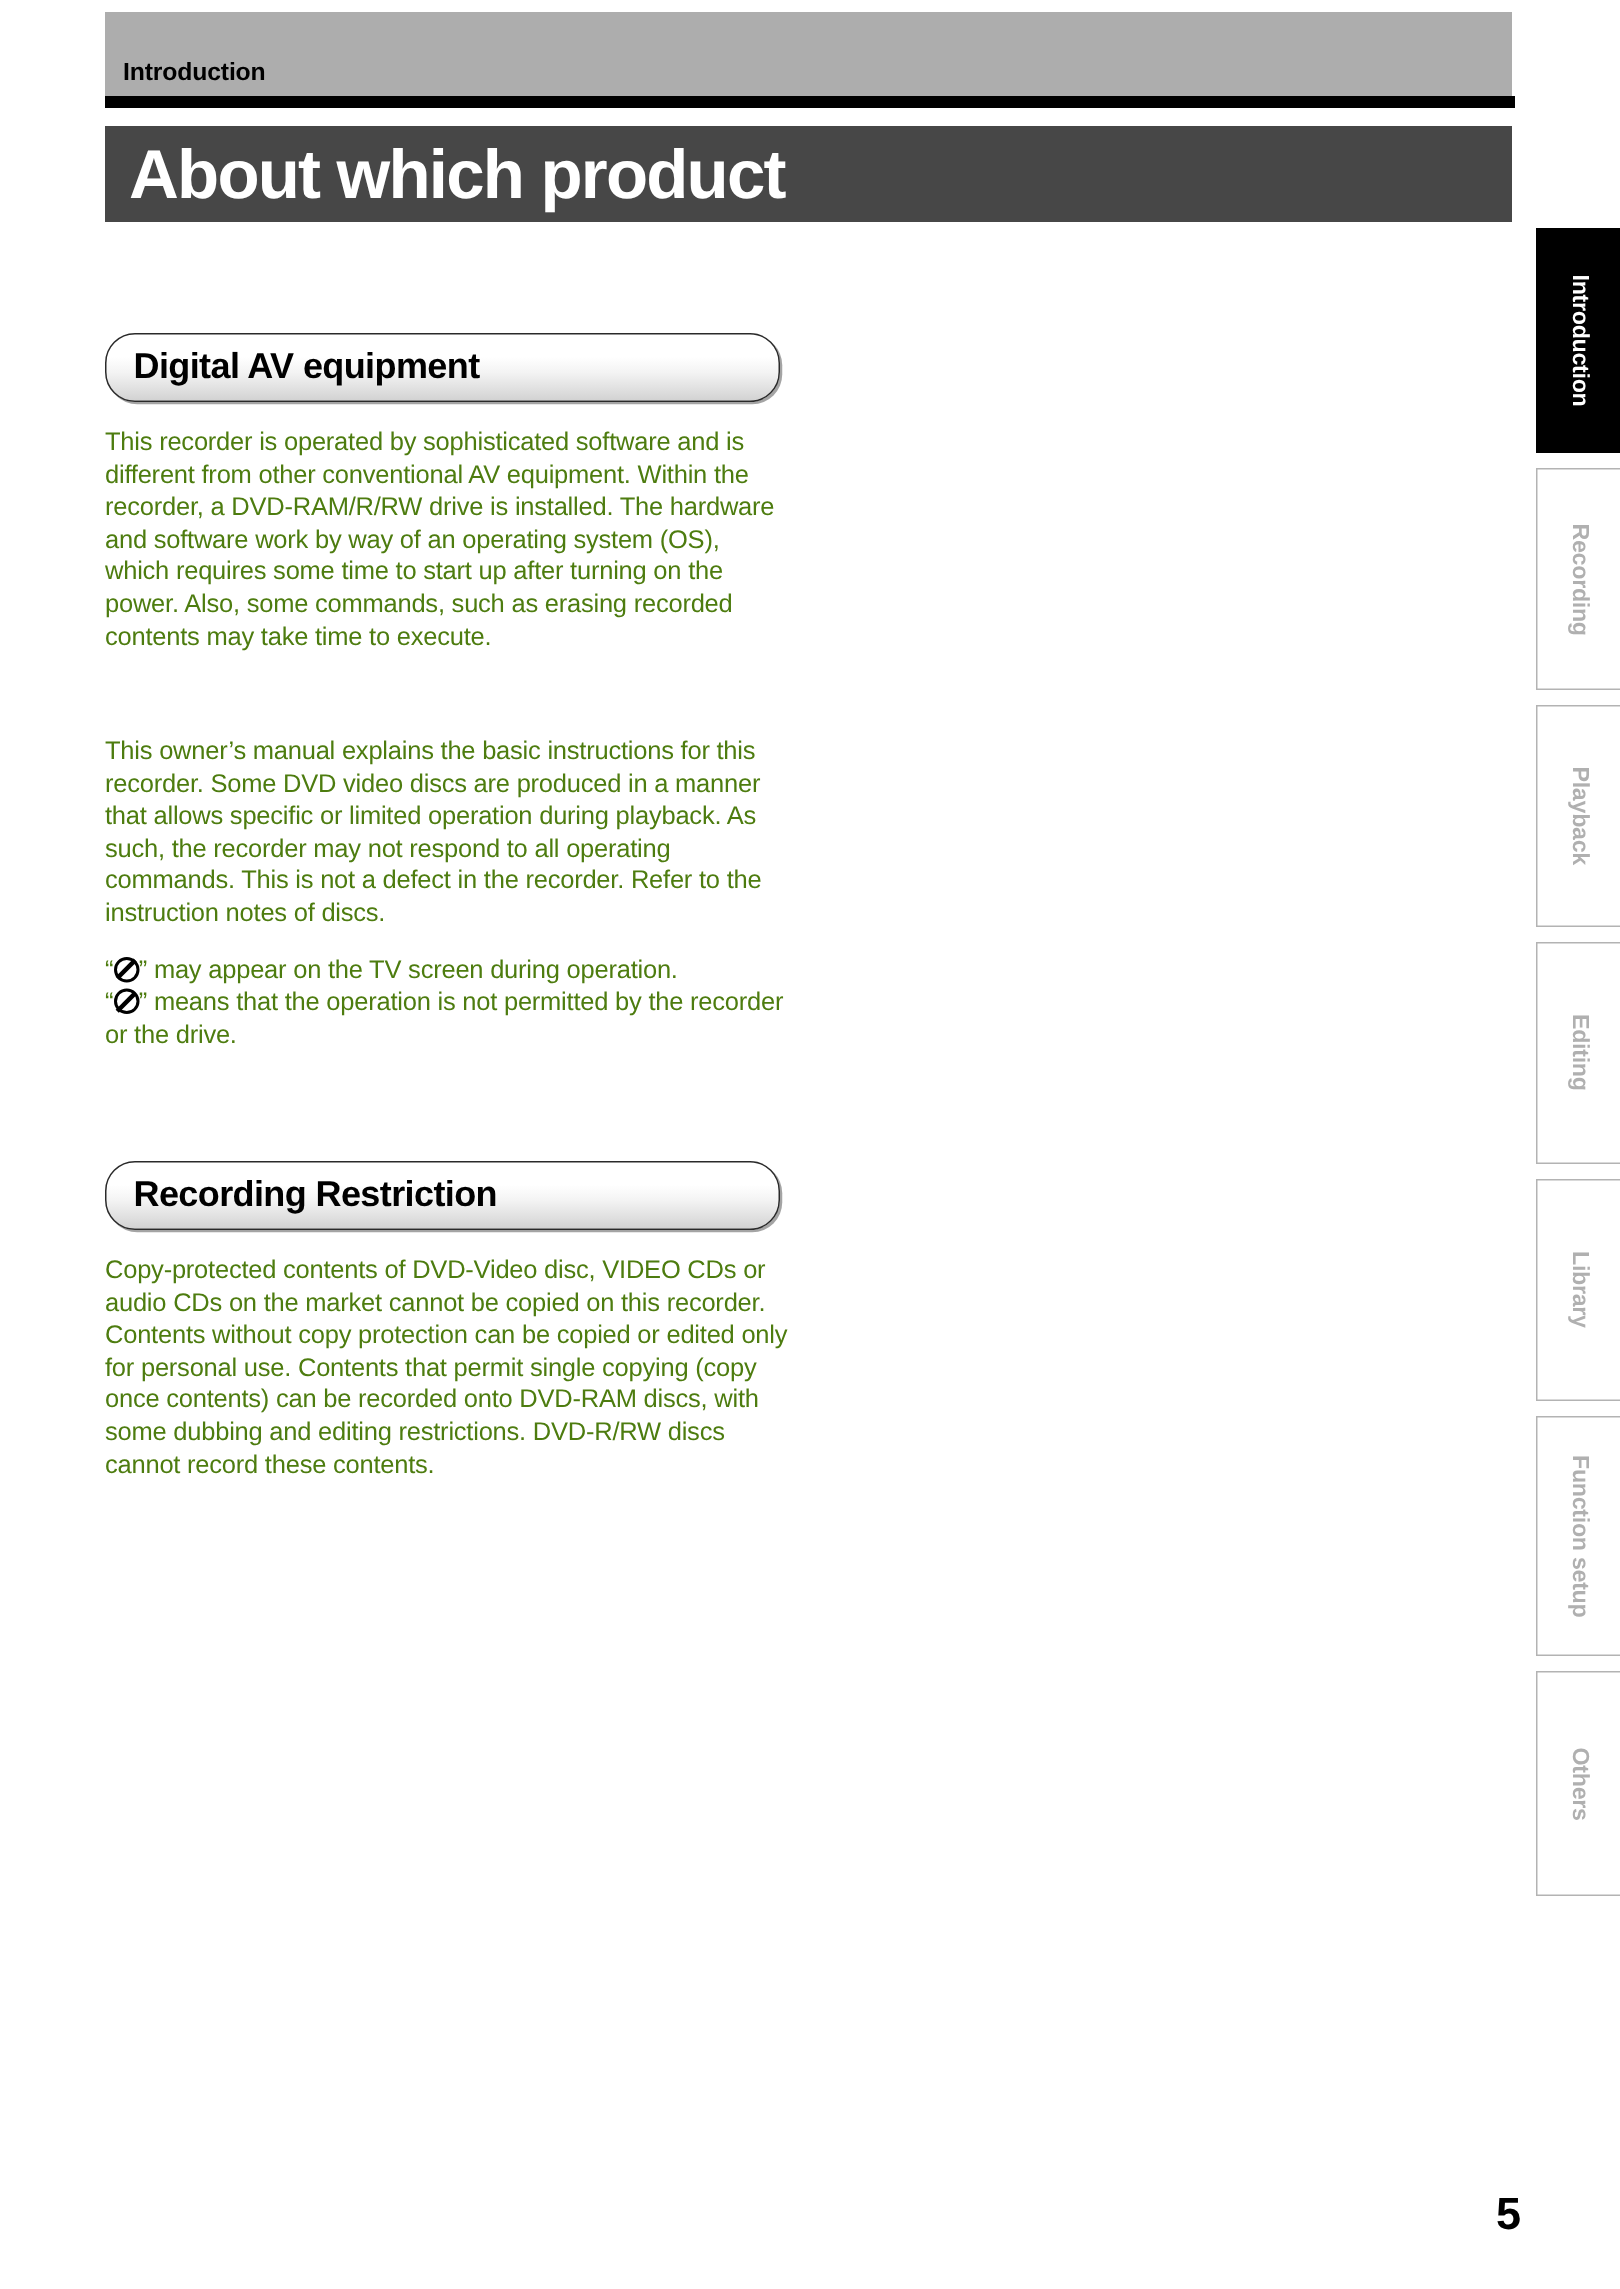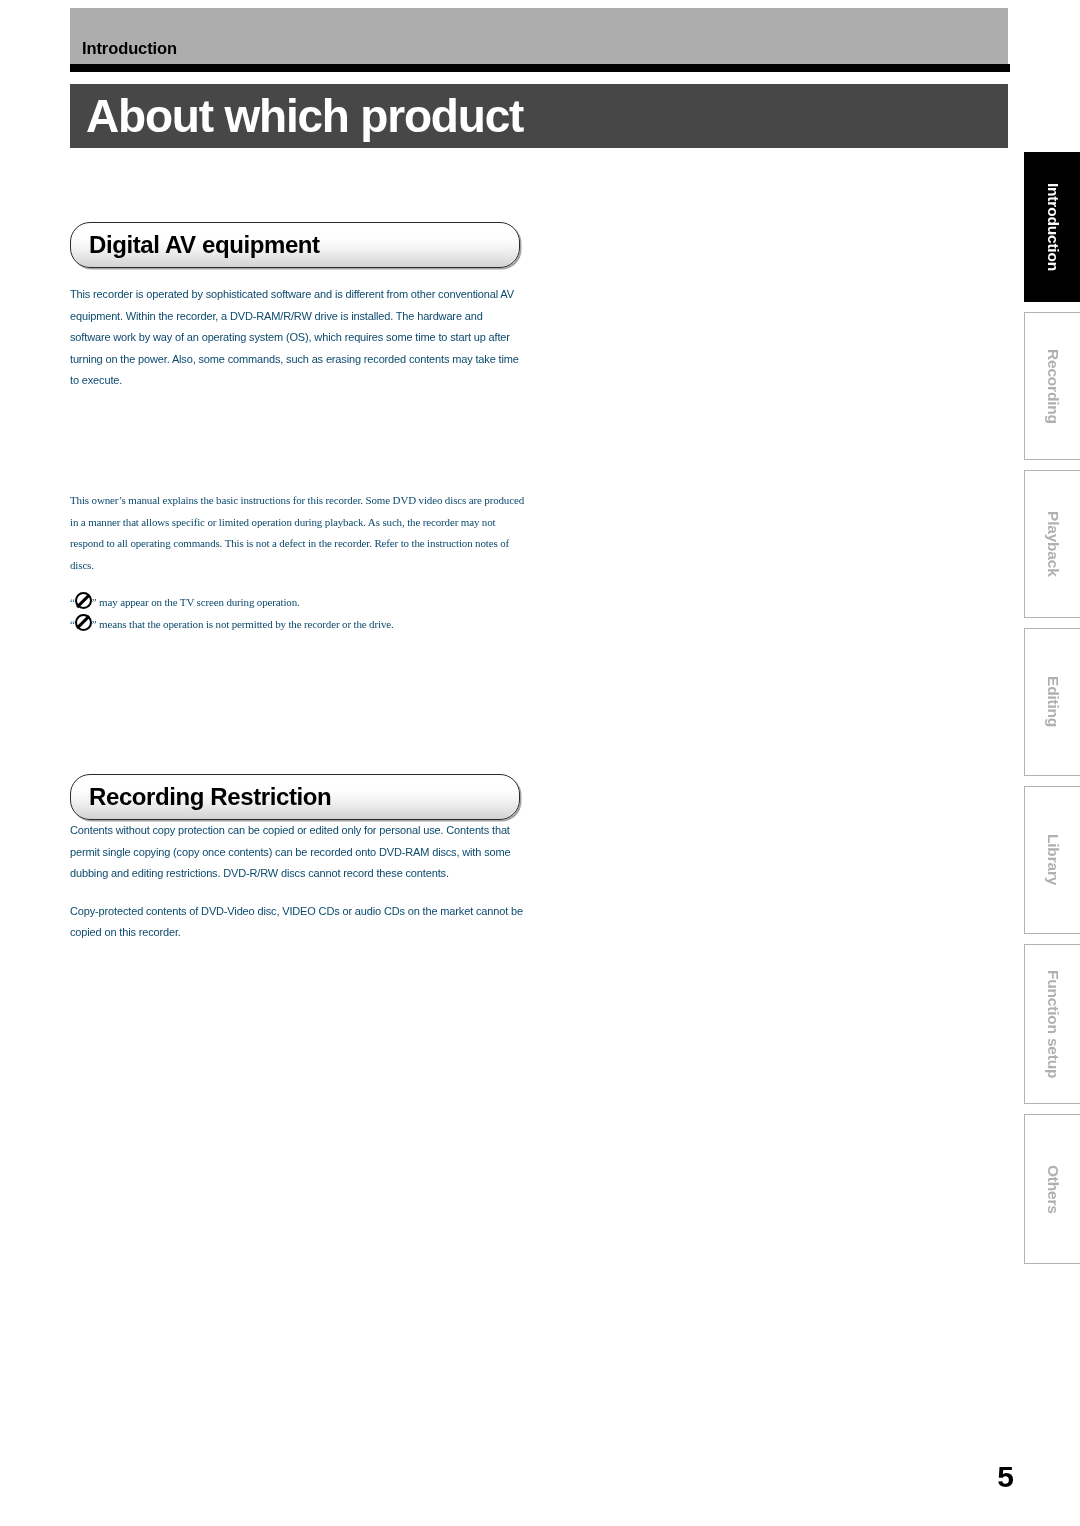--- a/index.html
+++ b/index.html
@@ -87,33 +87,33 @@
   .section-heading-text {
     padding-left:18px;
     font-size:24px;
     font-weight:bold;
     color:#000000;
     letter-spacing:-0.4px;
     white-space:nowrap;
   }
 
   .body-text {
-    font-size:11px;
+    font-size:17px;
     line-height:21.6px;
-    color:#0c4a6e;
+    color:#4d7c0f;
     letter-spacing:-0.15px;
     width:455px;
   }
 
   
   .sec-1 { position:absolute; left:0; top:0; }
   .sec-1 .body-text { margin-top:16px; }
 
   .sec-2 { position:absolute; left:0; top:252px; }
-  .sec-2 .body-text { margin-top:16px;font-family:Liberation Serif, serif; }
+  .sec-2 .body-text { margin-top:16px; }
   .sec-2 .symbol-block { }
 
   .sec-3 { position:absolute; left:0; top:552px; }
   .sec-3 .body-text { margin-top:16px; }
   .sec-3 .body-text.second { margin-top:0px; }
 
   
   .noentry {
     display:inline-block;
     position:relative;
@@ -206,22 +206,22 @@
       <div class="body-text symbol-block">
         <span>“</span><span class="noentry"><span class="ring"></span><span class="slash"></span></span><span>” may appear on the TV screen during operation.</span><br>
         <span>“</span><span class="noentry"><span class="ring"></span><span class="slash"></span></span><span>” means that the operation is not permitted by the recorder or the drive.</span>
       </div>
     </div>
 
     <div class="section sec-3">
       <div class="section-heading">
         <div class="section-heading-text">Recording Restriction</div>
       </div>
+      <div class="body-text">Copy-protected contents of DVD-Video disc, VIDEO CDs or audio CDs on the market cannot be copied on this recorder.</div>
       <div class="body-text second">Contents without copy protection can be copied or edited only for personal use. Contents that permit single copying (copy once contents) can be recorded onto DVD-RAM discs, with some dubbing and editing restrictions. DVD-R/RW discs cannot record these contents.</div>
-      <div class="body-text">Copy-protected contents of DVD-Video disc, VIDEO CDs or audio CDs on the market cannot be copied on this recorder.</div>
     </div>
 
   </div>
 
   <div class="side-tabs">
       <div class="side-tab active" style="height: 150px;">
         <span class="side-tab-label">Introduction</span>
       </div>
       <div class="side-tab" style="height: 148px;">
         <span class="side-tab-label">Recording</span>

